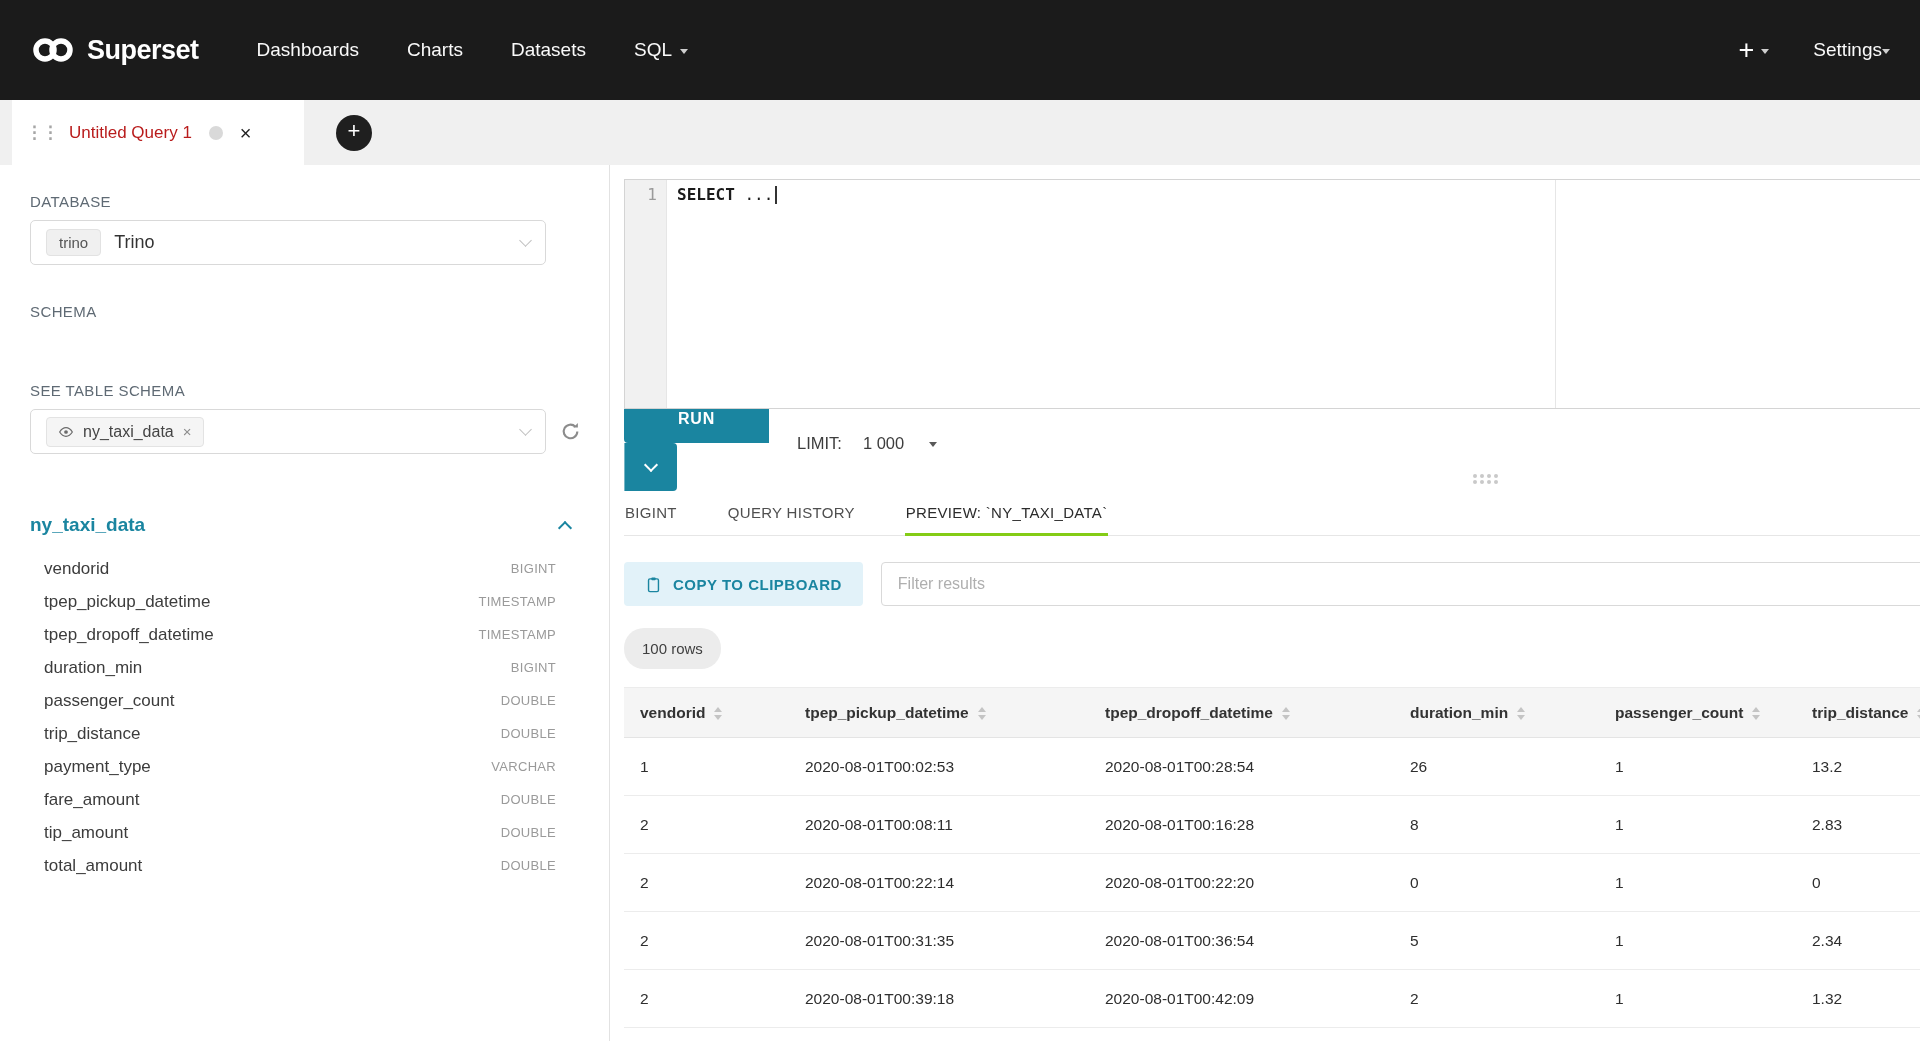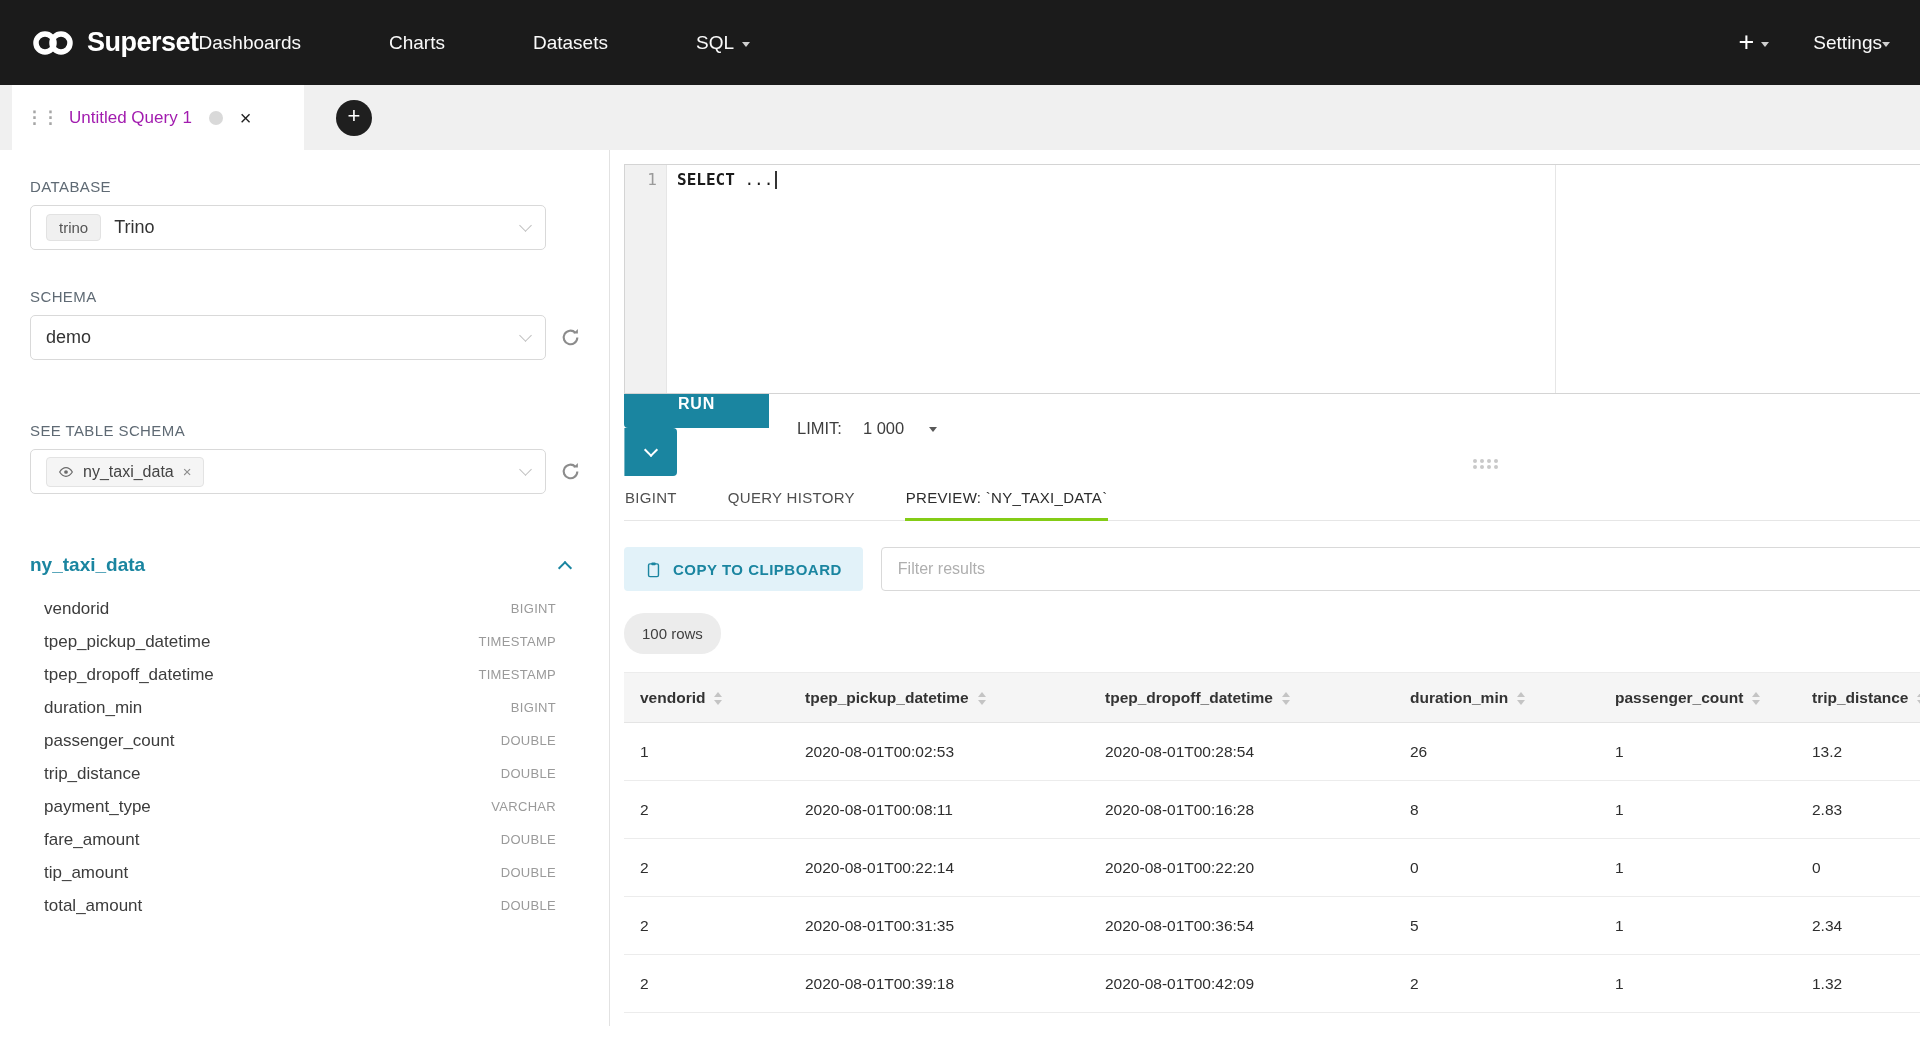--- a/index.html
+++ b/index.html
@@ -1,33 +1,33 @@
 <!DOCTYPE html>
 <html><head>
 <meta charset="utf-8">
 <style>
   * { box-sizing: border-box; margin: 0; padding: 0; }
   html,body { width:1920px; height:1042px; overflow:hidden; background:#fff;
     font-family:"Liberation Sans", sans-serif; color:#333; }
 
   
-  .navbar { height:85px; background:#1b1b1b; display:flex; align-items:center; padding:16px 30px; }
+  .navbar { height:100px; background:#1b1b1b; display:flex; align-items:center; padding:16px 30px; }
   .brand { display:flex; align-items:center; gap:11px; color:#fff; font-size:27px; font-weight:bold; letter-spacing:-0.5px; }
-  .nav-links { display:flex; align-items:center; gap:88px; }
+  .nav-links { display:flex; align-items:center; gap:48px; margin-left:58px; }
   .nav-link { color:#fafafa; font-size:19px; cursor:pointer; display:flex; align-items:center; gap:8px; text-decoration:none; }
   .nav-right { margin-left:auto; display:flex; align-items:center; gap:44px; }
   .nav-plus { color:#fff; font-size:27px; line-height:1; display:flex; align-items:center; gap:7px; cursor:pointer; }
   .nav-settings { color:#fafafa; font-size:19px; display:flex; align-items:center; cursor:pointer; }
   .caret-down-sm { width:0; height:0; border-left:4.5px solid transparent; border-right:4.5px solid transparent; border-top:5.5px solid #cfcfcf; display:inline-block; margin-top:3px; }
 
   
   .tabstrip { height:65px; background:#f0f0f0; display:flex; align-items:center; padding-left:12px; }
   .query-tab { height:65px; background:#fff; display:flex; align-items:center; gap:11px; padding:0 20px 0 14px; min-width:292px; cursor:pointer; }
   .drag-handle { color:#a6a6a6; font-size:17px; font-weight:bold; letter-spacing:-1px; }
-  .query-tab-label { color:#a21caf; font-size:17px; }
+  .query-tab-label { color:#b91c1c; font-size:17px; }
   .status-dot { width:14px; height:14px; border-radius:50%; background:#d9d9d9; margin-left:6px; }
   .tab-close { color:#1f1f1f; font-size:20px; margin-left:6px; cursor:pointer; line-height:1; }
   .add-tab { width:36px; height:36px; border-radius:50%; background:#1f1f1f; color:#fff; border:none; font-size:22px; line-height:1; display:flex; align-items:center; justify-content:center; margin-left:32px; cursor:pointer; padding-bottom:3px; }
 
   
   .content { display:flex; height:876px; }
   .sidebar { width:610px; min-width:610px; border-right:1px solid #e2e2e2; padding:28px 26px 0 30px; }
   .main { flex:1; padding:14px 22px 0 14px; display:flex; flex-direction:column; }
 
   
@@ -158,32 +158,20 @@
         <div class="select">
           <span class="db-badge">trino</span>
           <span>Trino</span>
           <span class="chev"></span>
         </div>
       </div>
     </div>
 
     <div class="field gap-lg">
       <label class="field-label">SCHEMA</label>
-      <div class="select-row">
-        <div class="select">
-          <span>demo</span>
-          <span class="chev"></span>
-        </div>
-        <button class="refresh-btn">
-          <svg viewBox="0 0 16 16" width="21" height="21">
-            <path d="M13.2 8a5.2 5.2 0 1 1-1.5-3.7" fill="none" stroke="#8c8c8c" stroke-width="1.6"></path>
-            <path d="M13.6 1.6v3.4h-3.4z" fill="#8c8c8c"></path>
-          </svg>
-        </button>
-      </div>
     </div>
 
     <div class="field">
       <label class="field-label">SEE TABLE SCHEMA</label>
       <div class="select-row">
         <div class="select">
           <span class="table-chip">
             <svg viewBox="0 0 24 24" width="16" height="16">
               <path d="M12 5.5C6.5 5.5 2.5 12 2.5 12s4 6.5 9.5 6.5 9.5-6.5 9.5-6.5-4-6.5-9.5-6.5z" fill="none" stroke="#6b6b6b" stroke-width="1.8"></path>
               <circle cx="12" cy="12" r="2.8" fill="#6b6b6b"></circle>

